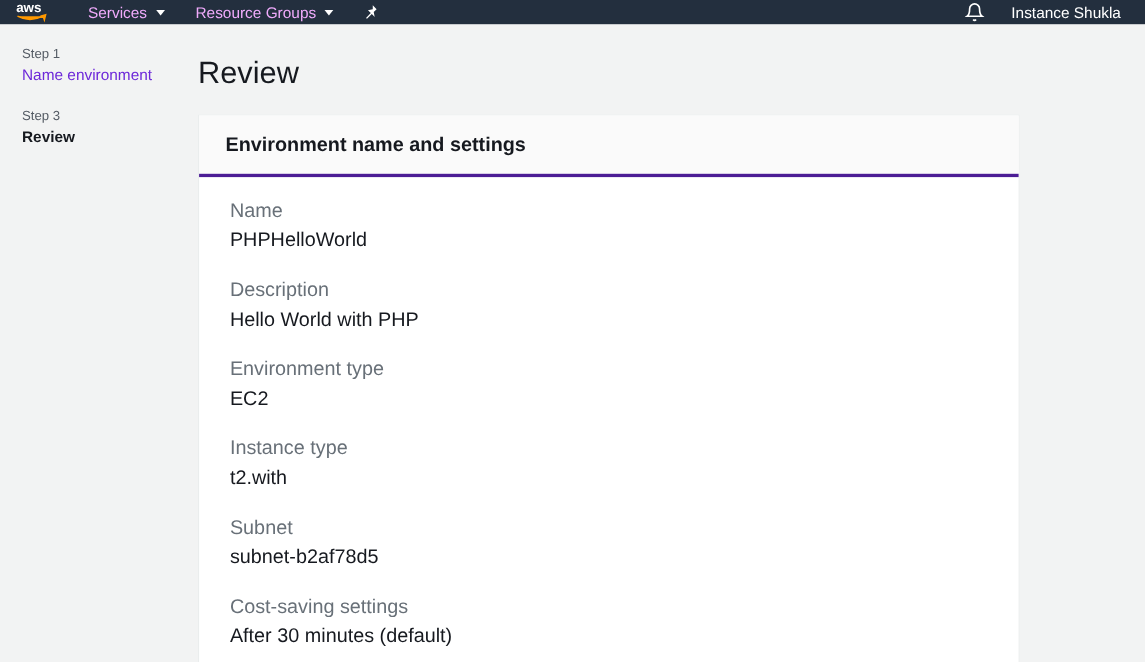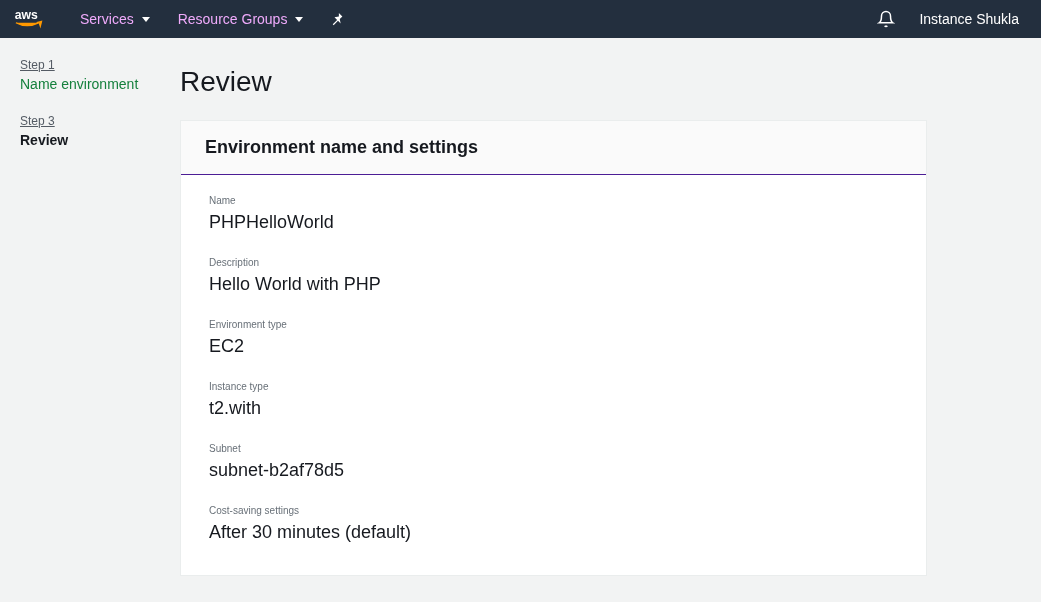--- a/index.html
+++ b/index.html
@@ -8,21 +8,21 @@
       background: #f2f3f3;
       color: #16191f;
       width: 1041px;
       height: 602px;
       overflow: hidden;
     }
 
     
     .top-nav {
       background: #232f3e;
-      height: 38px;
+      height: 22px;
       display: flex;
       align-items: center;
       padding: 0 14px;
       color: #fff;
     }
     .logo {
       margin-right: 28px;
       display: flex;
       align-items: center;
     }
@@ -66,60 +66,59 @@
 
     .sidebar {
       width: 160px;
       padding-top: 0;
     }
     .step-block { margin-bottom: 22px; }
     .step-label {
       font-size: 12px;
       color: #545b64;
       margin-bottom: 4px;
-      text-decoration: underline;
     }
     .step-title {
       font-size: 14px;
       cursor: pointer;
     }
-    .step-title.link { color: #15803d; }
+    .step-title.link { color: #6d28d9; }
     .step-title.active { color: #16191f; font-weight: 700; }
 
     .content {
       flex: 1;
       padding-right: 114px;
     }
     .page-title {
       font-size: 28px;
       font-weight: 400;
       color: #16191f;
       margin-bottom: 22px;
       margin-top: 8px;
     }
 
     .panel {
       background: #fff;
       border: 1px solid #eaeded;
     }
     .panel-header {
       background: #fafafa;
-      border-bottom: 1px solid #4c1d95;
+      border-bottom: 3px solid #4c1d95;
       padding: 16px 24px;
       font-size: 18px;
       font-weight: 700;
     }
     .panel-body {
       padding: 20px 28px 8px 28px;
     }
     .field {
       margin-bottom: 24px;
     }
     .field-label {
-      font-size: 10px;
+      font-size: 18px;
       color: #687078;
       margin-bottom: 6px;
     }
     .field-value {
       font-size: 18px;
       color: #16191f;
     }
   </style>
 </head>
 <body>

